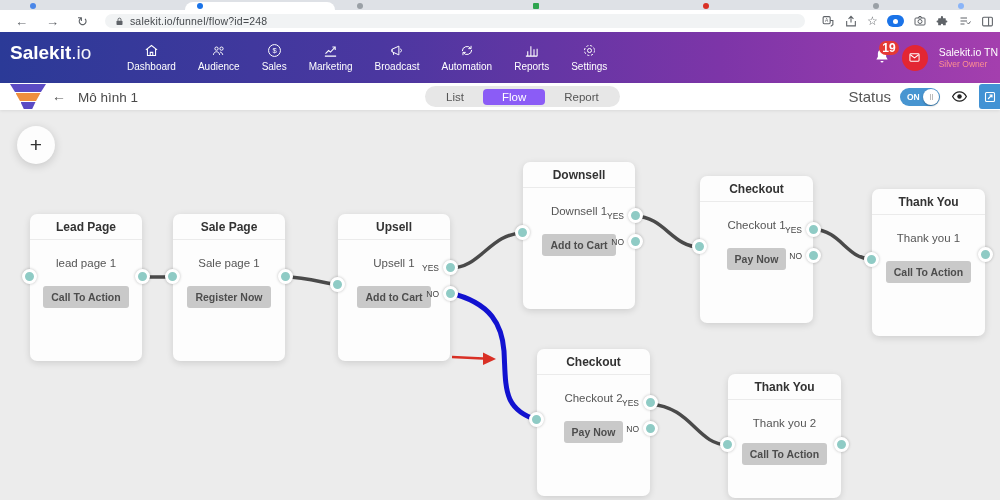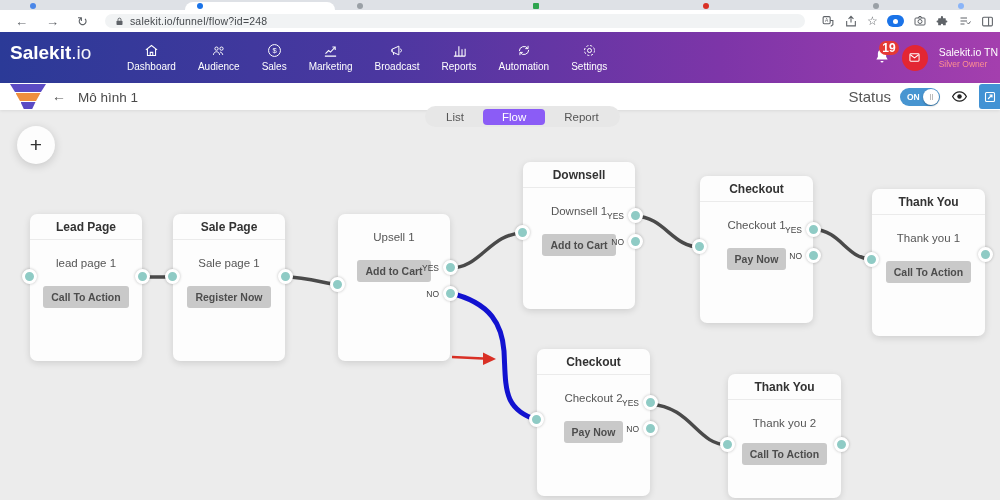--- a/index.html
+++ b/index.html
@@ -49,21 +49,21 @@
   .toolbar { position: relative; height: 27px; background: #fff;
     box-shadow: 0 1px 3px rgba(0,0,0,.08); z-index: 5; }
   .funnel { position: absolute; left: 9px; top: 1px; width: 38px; }
   .funnel i { display: block; margin: 0 auto 1px; }
   .f1 { width: 36px; height: 8px; background: #5b4bc4; clip-path: polygon(0 0,100% 0,86% 100%,14% 100%); }
   .f2 { width: 25px; height: 8px; background: #ef8f3e; clip-path: polygon(0 0,100% 0,82% 100%,18% 100%); }
   .f3 { width: 15px; height: 7px; background: #5b4bc4; clip-path: polygon(0 0,100% 0,78% 100%,22% 100%); }
   .backarrow { position: absolute; left: 52px; top: 5px; font-size: 14px; color: #555; cursor: pointer; }
   .pagetitle { position: absolute; left: 78px; top: 7px; font-size: 13.5px; color: #4a4a4a; }
   .tabs { position: absolute; left: 425px; top: 3px; height: 21px; background: #e7e7e7;
-    border-radius: 12px; display: flex; align-items: center; padding: 2px; margin-top: 20px; }
+    border-radius: 12px; display: flex; align-items: center; padding: 2px; }
   .tab { font-size: 11.5px; color: #555; padding: 2px 19px; border-radius: 4px; cursor: pointer; }
   .tab.active { background: #8b5cf6; color: #fff; }
   .tb-right { position: absolute; right: 0; top: 0; height: 100%;
     display: flex; align-items: center; gap: 9px; }
   .statuslabel { font-size: 15px; color: #555; }
   .toggle { position: relative; width: 40px; height: 18px; border-radius: 9px;
     background: #4795d1; cursor: pointer; }
   .toggle .on { position: absolute; left: 7px; top: 4px; font-size: 8.5px;
     font-weight: 700; color: #fff; }
   .knob { position: absolute; right: 1px; top: 1px; width: 16px; height: 16px;
@@ -186,31 +186,31 @@
       <span>Marketing</span>
     </div>
     <div class="nav-item">
       <svg width="16" height="15" viewBox="0 0 24 24">
         <path d="M4 10l11-5v14L4 14v-4zM4 10v4M6.5 15v4" fill="none" stroke="#fff" stroke-width="1.6"></path>
         <path d="M17.5 9a4 4 0 010 6" fill="none" stroke="#fff" stroke-width="1.6"></path>
       </svg>
       <span>Broadcast</span>
     </div>
     <div class="nav-item">
-      <svg width="15" height="15" viewBox="0 0 24 24">
-        <path d="M3 21h18M6 21v-8M11 21V5M16 21v-11M21 21V9" fill="none" stroke="#fff" stroke-width="1.7"></path>
-      </svg>
-      <span>Reports</span>
-    </div>
-    <div class="nav-item">
       <svg width="16" height="15" viewBox="0 0 24 24">
         <path d="M4.5 13a7.5 7.5 0 0113.8-4M19.5 11a7.5 7.5 0 01-13.8 4" fill="none" stroke="#fff" stroke-width="1.6"></path>
         <path d="M18.5 4.5V9H14M5.5 19.5V15H10" fill="none" stroke="#fff" stroke-width="1.6"></path>
       </svg>
       <span>Automation</span>
+    </div>
+    <div class="nav-item">
+      <svg width="15" height="15" viewBox="0 0 24 24">
+        <path d="M3 21h18M6 21v-8M11 21V5M16 21v-11M21 21V9" fill="none" stroke="#fff" stroke-width="1.7"></path>
+      </svg>
+      <span>Reports</span>
     </div>
     <div class="nav-item">
       <svg width="15" height="15" viewBox="0 0 24 24">
         <circle cx="12" cy="12" r="3.2" fill="none" stroke="#fff" stroke-width="1.6"></circle>
         <circle cx="12" cy="12" r="8" fill="none" stroke="#fff" stroke-width="1.6" stroke-dasharray="3.5 2.8"></circle>
       </svg>
       <span>Settings</span>
     </div>
   </div>
 
@@ -302,20 +302,21 @@
 
   <div class="node" style="left:173px;top:104px">
     <div class="node-header">Sale Page</div>
     <div class="node-name">Sale page 1</div>
     <div class="node-btn-wrap"><span class="node-btn">Register Now</span></div>
     <span class="port port-left" style="top:55px"></span>
     <span class="port port-right" style="top:55px"></span>
   </div>
 
   <div class="node" style="left:338px;top:104px">
+    <div class="node-header">Upsell</div>
     <div class="node-name">Upsell 1</div>
     <div class="node-btn-wrap"><span class="node-btn">Add to Cart</span></div>
     <span class="port port-left" style="top:63px"></span>
     <span class="port port-right" style="top:46px"></span>
     <span class="port port-right" style="top:72px"></span>
     <span class="branch-label" style="top:49px">YES</span>
     <span class="branch-label" style="top:75px">NO</span>
   </div>
 
   <div class="node" style="left:523px;top:52px">

